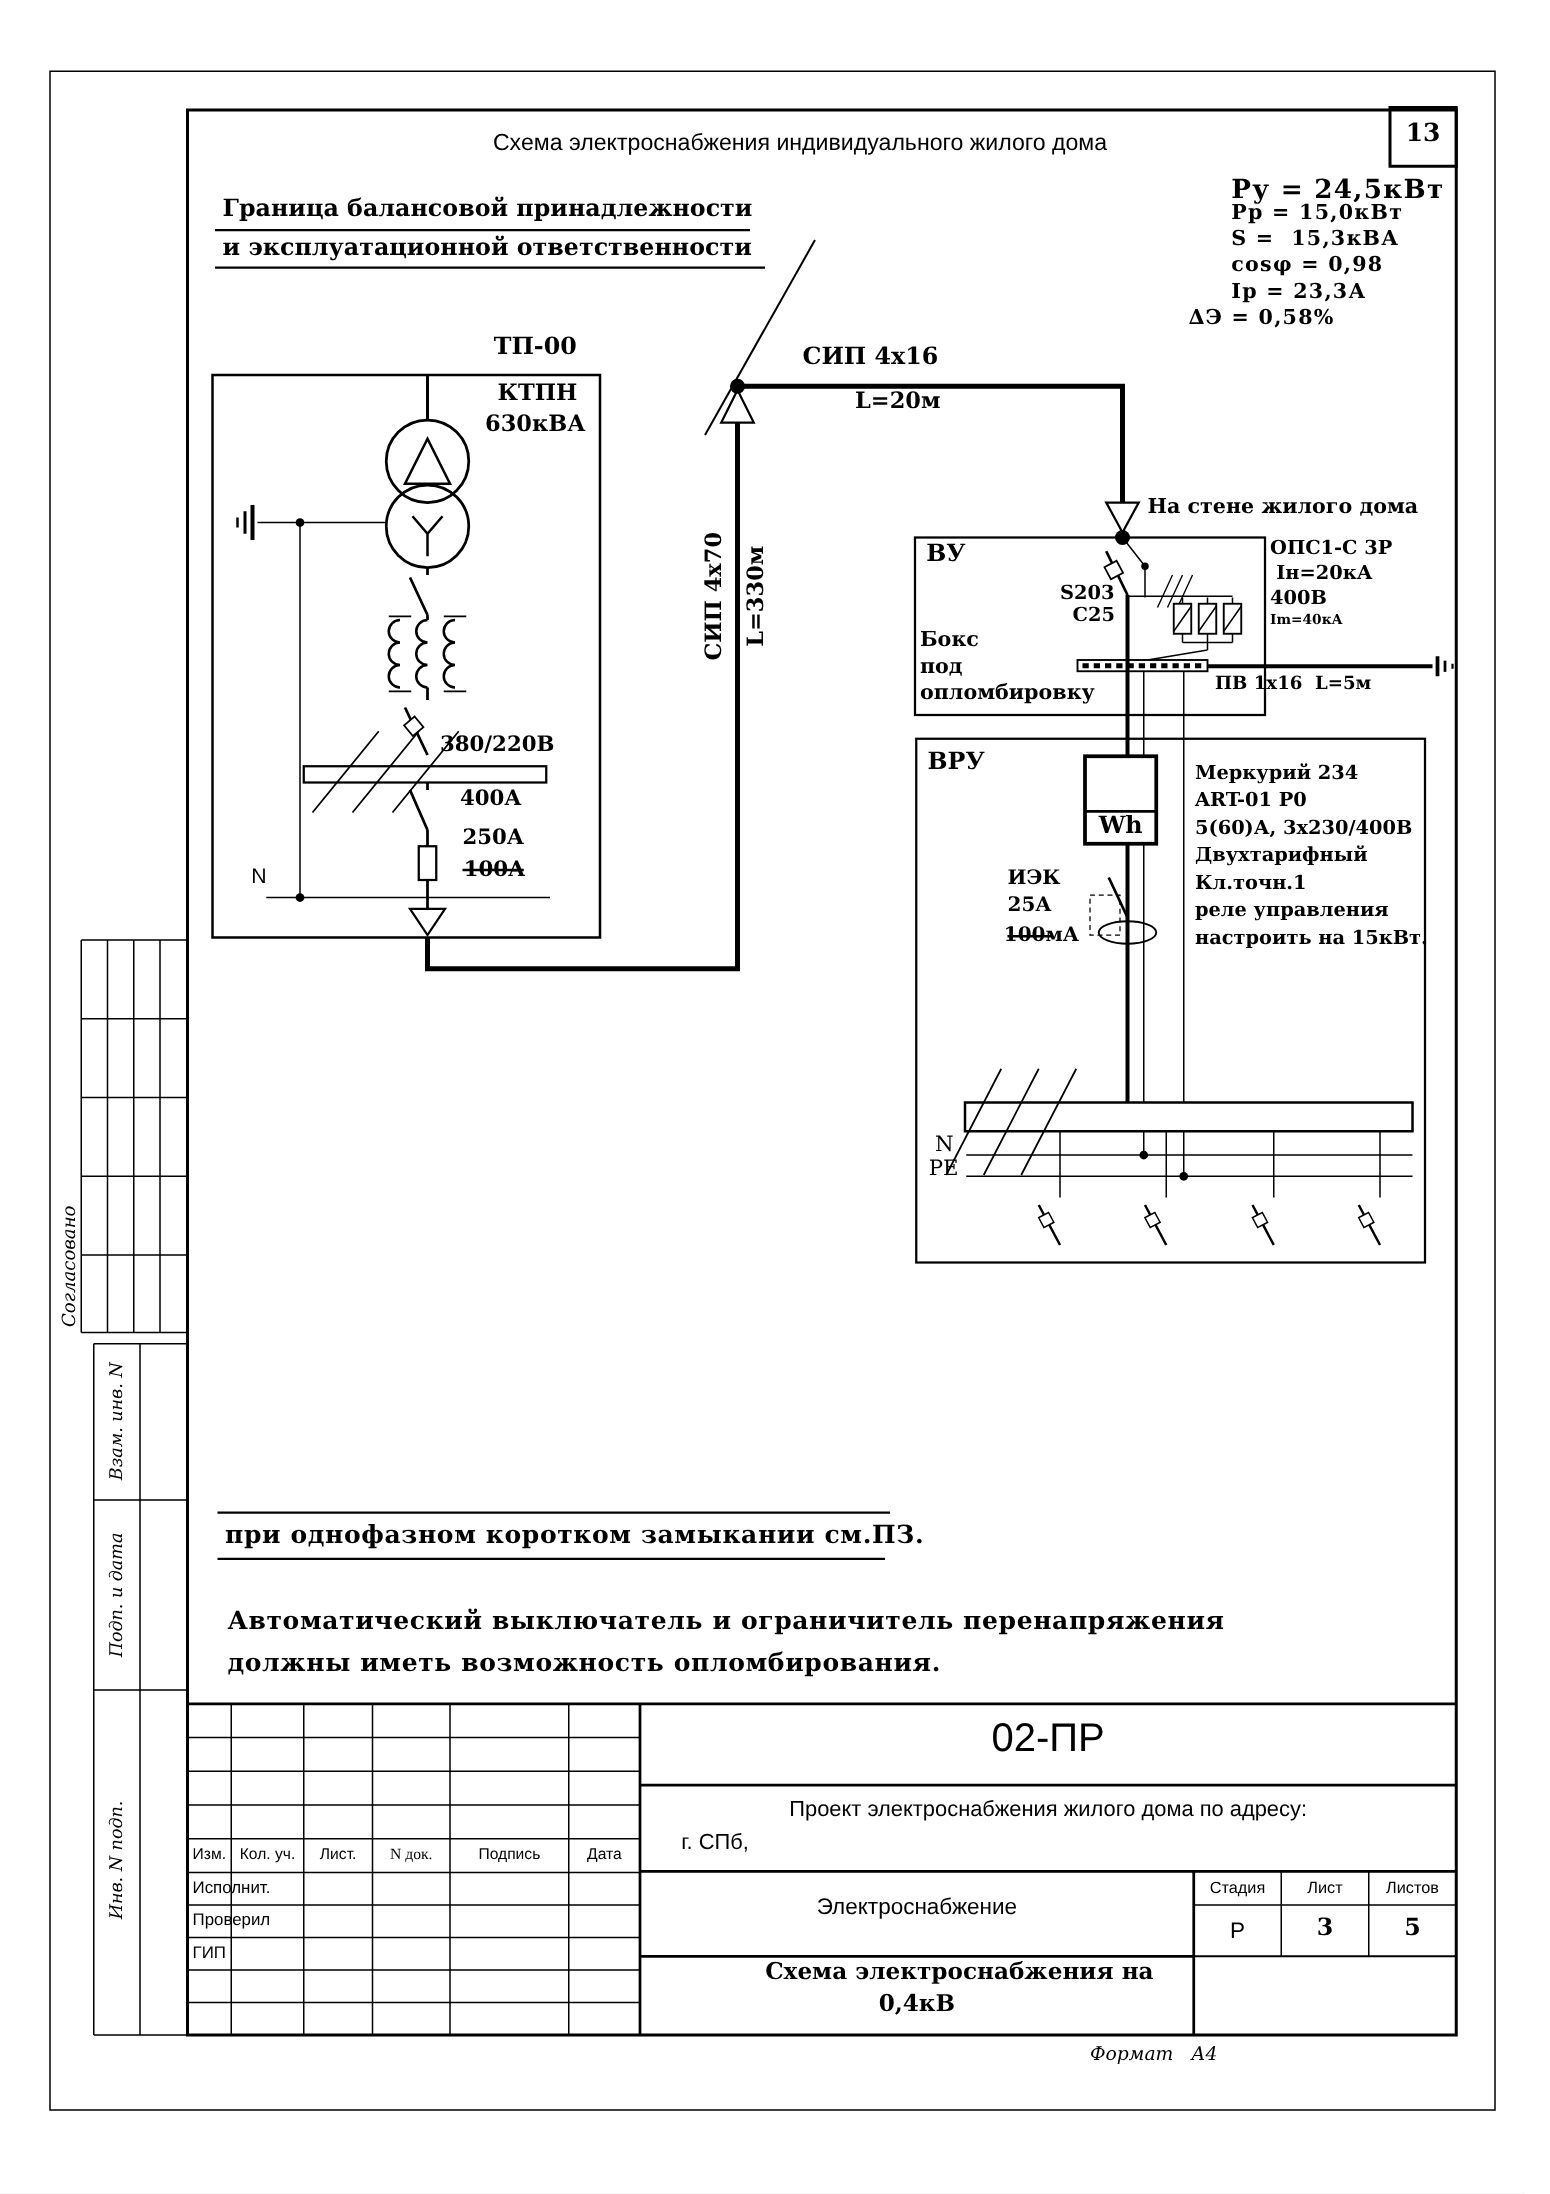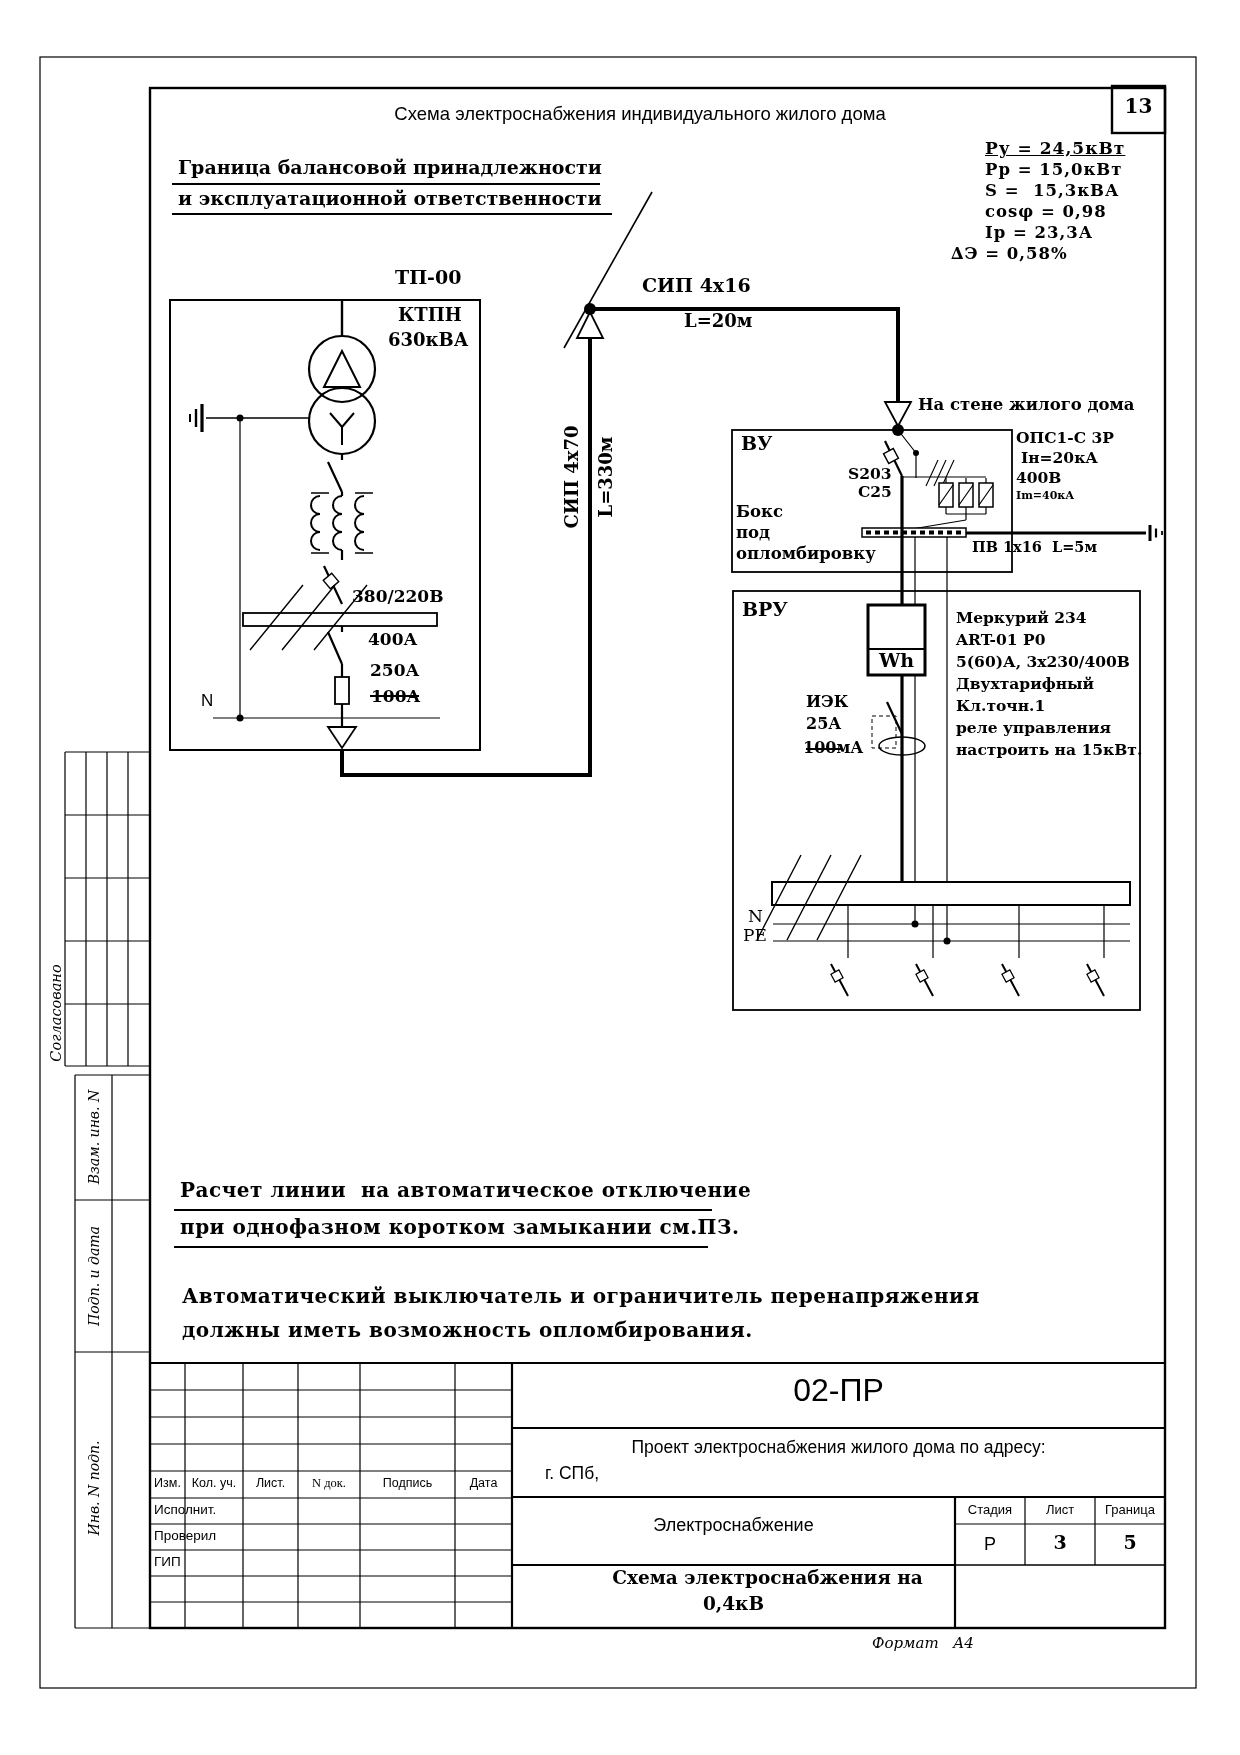--- a/index.html
+++ b/index.html
@@ -163,21 +163,21 @@
     <path d="M65,752 H150 M65,815 H150 M65,878 H150 M65,941 H150 M65,1004 H150 M65,1066 H150" stroke-width="1.2"></path>
     <path d="M75,1075 V1628 M112,1075 V1628 M75,1075 H150 M75,1200 H150 M75,1352 H150 M75,1628 H150" stroke-width="1.2"></path>
   </g>
 </svg>
 
 <div class="t gb ctr" style="left:1112px;top:96px;width:53px;font-size:20px;">13</div>
 
 <div class="t gs ctr" style="left:150px;top:104px;width:980px;font-size:18.5px;">Схема электроснабжения индивидуального жилого дома</div>
 
 <div>
-  <div class="t gb" style="left:985px;top:140px;font-size:17px;letter-spacing:1px;text-decoration:underline;">Ру = 24,5кВт</div>
+  <div class="t gb" style="left:985px;top:140px;font-size:21px;letter-spacing:1px;">Ру = 24,5кВт</div>
   <div class="t gb" style="left:985px;top:161px;font-size:16.5px;letter-spacing:1px;">Рр = 15,0кВт</div>
   <div class="t gb" style="left:985px;top:182px;font-size:16.5px;letter-spacing:1px;">S =  15,3кВА</div>
   <div class="t gb" style="left:985px;top:203px;font-size:16.5px;letter-spacing:1px;">cosφ = 0,98</div>
   <div class="t gb" style="left:985px;top:224px;font-size:16.5px;letter-spacing:1px;">Iр = 23,3А</div>
   <div class="t gb" style="left:951px;top:245px;font-size:16.5px;letter-spacing:1px;">∆Э = 0,58%</div>
 </div>
 
 <div class="t gb" style="left:178px;top:158px;font-size:19px;">Граница балансовой принадлежности</div>
 <div class="t gb" style="left:178px;top:189px;font-size:19px;">и эксплуатационной ответственности</div>
 
@@ -218,32 +218,31 @@
   <div class="t gb" style="left:956px;top:698px;font-size:15.5px;">Кл.точн.1</div>
   <div class="t gb" style="left:956px;top:720px;font-size:15.5px;">реле управления</div>
   <div class="t gb" style="left:956px;top:742px;font-size:15.5px;">настроить на 15кВт.</div>
 </div>
 <div class="t gb" style="left:806px;top:694px;font-size:16px;">ИЭК</div>
 <div class="t gb ul" style="left:806px;top:716px;font-size:16px;">25А</div>
 <div class="t gb" style="left:803px;top:740px;font-size:16px;">100мА</div>
 <div class="t" style="left:748px;top:908px;font-size:17px;">N</div>
 <div class="t" style="left:743px;top:927px;font-size:17px;">PE</div>
 
-<div class="t gb" style="left:180px;top:1180px;font-size:20px;letter-spacing:0.5px;">Расчет линии  на автоматическое отключение</div>
 <div class="t gb" style="left:180px;top:1217px;font-size:20px;letter-spacing:0.5px;">при однофазном коротком замыкании см.ПЗ.</div>
 <div class="t gb" style="left:182px;top:1286px;font-size:20px;letter-spacing:0.5px;">Автоматический выключатель и ограничитель перенапряжения</div>
 <div class="t gb" style="left:182px;top:1320px;font-size:20px;letter-spacing:0.5px;">должны иметь возможность опломбирования.</div>
 
 <div class="t gs ctr" style="left:512px;top:1374px;width:653px;font-size:32px;">02-ПР</div>
 <div class="t gs ctr" style="left:512px;top:1438px;width:653px;font-size:17.5px;">Проект электроснабжения жилого дома по адресу:</div>
 <div class="t gs" style="left:545px;top:1464px;font-size:17.5px;">г. СПб,</div>
 <div class="t gs ctr" style="left:512px;top:1516px;width:443px;font-size:18px;">Электроснабжение</div>
 <div class="t gs ctr" style="left:955px;top:1503px;width:70px;font-size:13px;">Стадия</div>
 <div class="t gs ctr" style="left:1025px;top:1503px;width:70px;font-size:13px;">Лист</div>
-<div class="t gs ctr" style="left:1095px;top:1503px;width:70px;font-size:13px;">Граница</div>
+<div class="t gs ctr" style="left:1095px;top:1503px;width:70px;font-size:13px;">Листов</div>
 <div class="t gs ctr" style="left:955px;top:1535px;width:70px;font-size:18px;">Р</div>
 <div class="t gb ctr" style="left:1025px;top:1533px;width:70px;font-size:19px;">3</div>
 <div class="t gb ctr" style="left:1095px;top:1533px;width:70px;font-size:19px;">5</div>
 <div class="t gb ctr" style="left:512px;top:1568px;width:511px;font-size:18.5px;">Схема электроснабжения на</div>
 <div class="t gb ctr" style="left:512px;top:1594px;width:443px;font-size:18.5px;">0,4кВ</div>
 
 <div class="t gs ctr" style="left:150px;top:1477px;width:35px;font-size:12.5px;">Изм.</div>
 <div class="t gs ctr" style="left:185px;top:1477px;width:58px;font-size:12.5px;">Кол. уч.</div>
 <div class="t gs ctr" style="left:243px;top:1477px;width:55px;font-size:12.5px;">Лист.</div>
 <div class="t gs ctr" style="left:298px;top:1477px;width:62px;font-size:12.5px;font-family:Liberation Serif, serif;">N док.</div>

